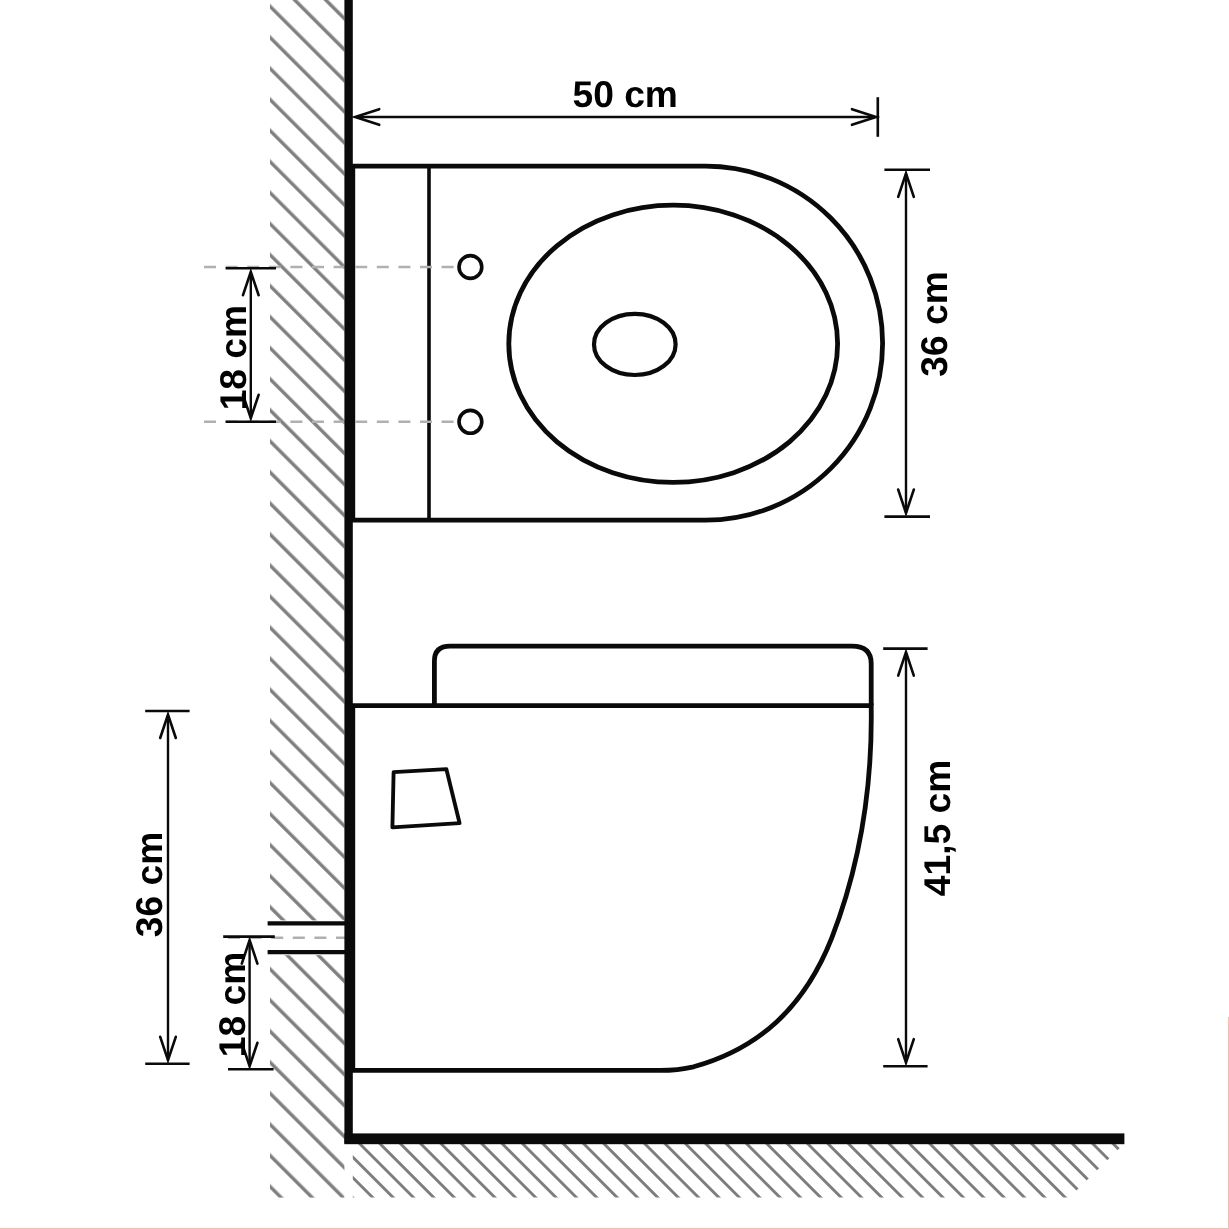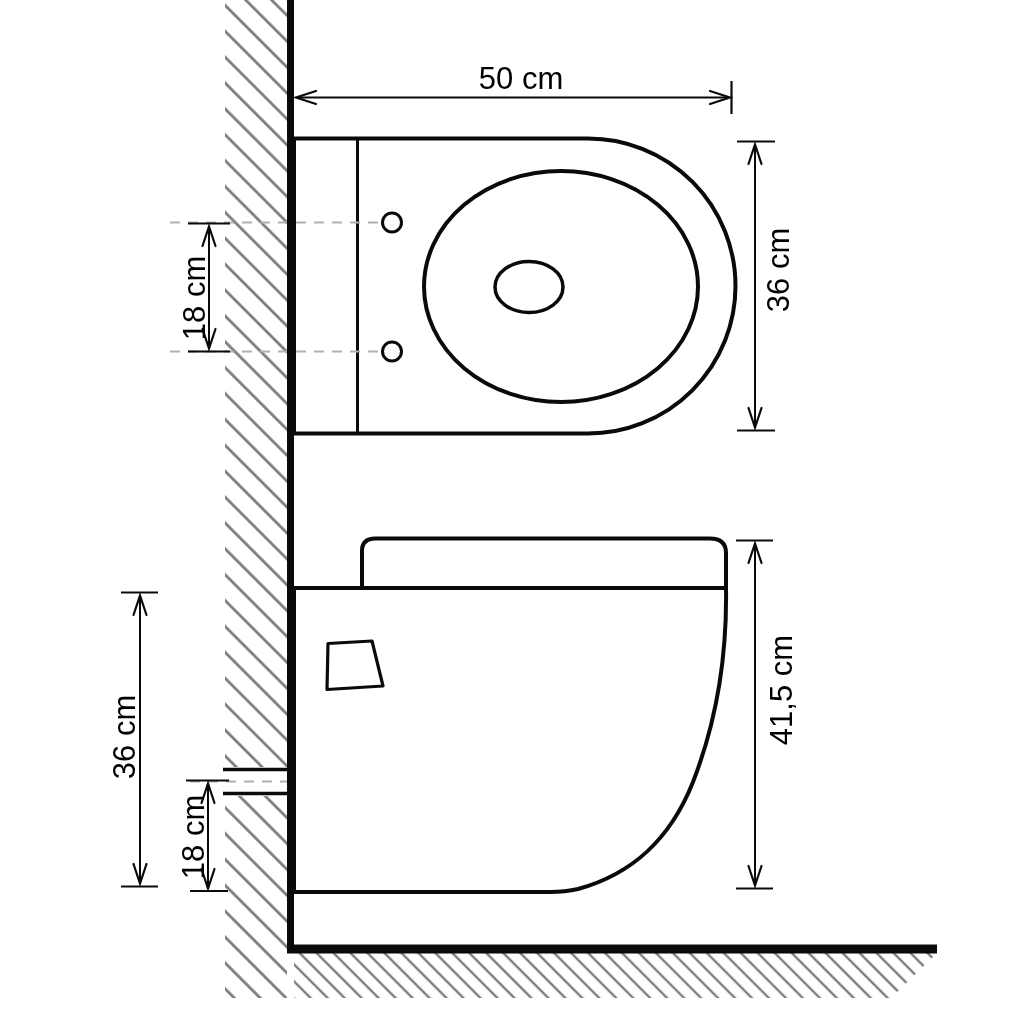--- a/index.html
+++ b/index.html
@@ -1,16 +1,16 @@
 <!DOCTYPE html>
 <html><head>
 <meta charset="utf-8">
 <style>
   html,body{margin:0;padding:0;background:#ffffff;}
-  .stage{width:1024px;height:1024px;position:relative;background:#c2410c;overflow:hidden;}
+  .stage{width:1024px;height:1024px;position:relative;background:#c2410c;overflow:hidden;font-weight:bold;}
   svg{display:block;}
   .outline{fill:#ffffff;stroke:#0a0a0a;stroke-width:4;}
   .thin{stroke:#0a0a0a;stroke-width:3;fill:none;}
   .dim{stroke:#0a0a0a;stroke-width:2;fill:none;}
   .tick{stroke:#0a0a0a;stroke-width:2.2;fill:none;}
   .arrow{stroke:#0a0a0a;stroke-width:2.2;fill:none;stroke-linecap:round;}
   .dash{stroke:#b0b0b0;stroke-width:2.2;fill:none;stroke-dasharray:10 8;}
   .lbl{font-family:"Liberation Sans","DejaVu Sans",sans-serif;font-size:31px;fill:#000;}
 </style>
 </head>

